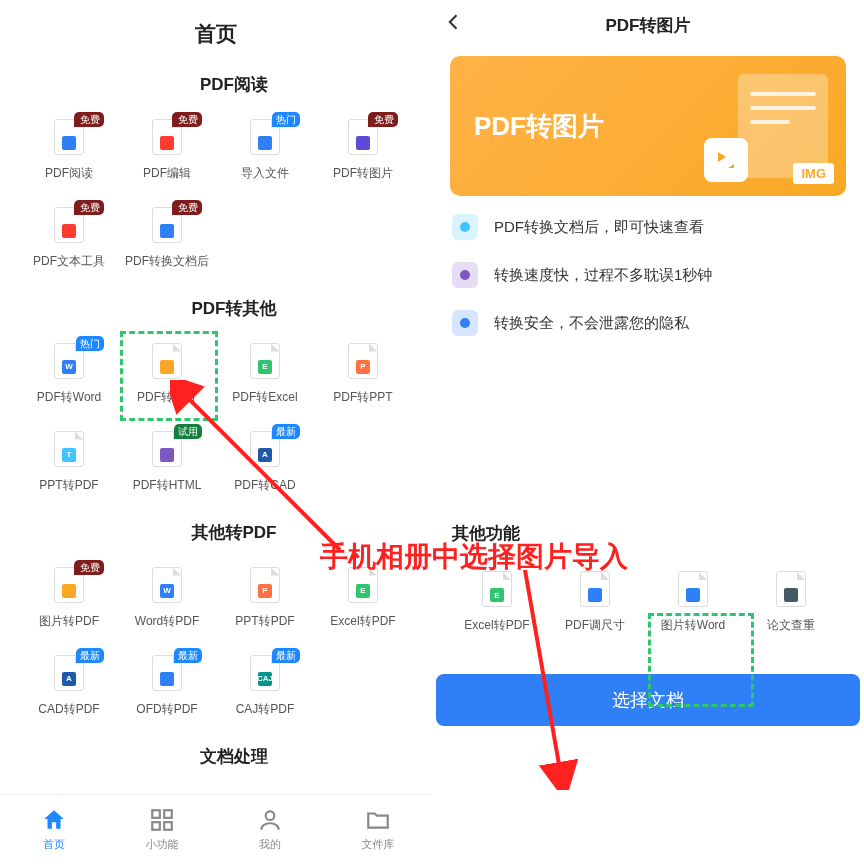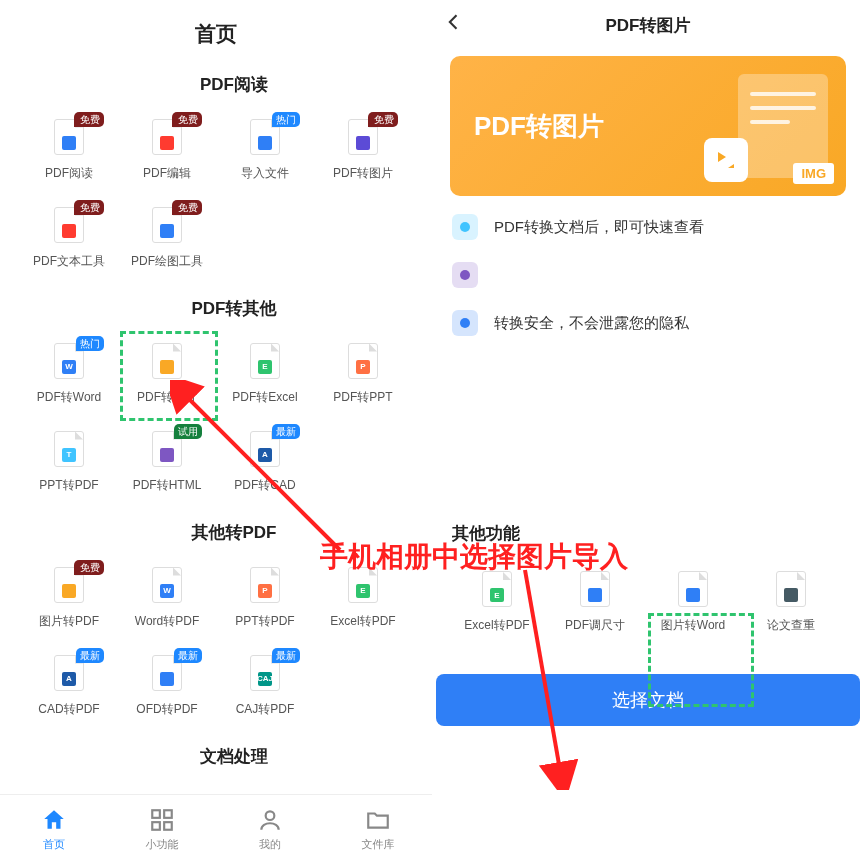--- a/index.html
+++ b/index.html
@@ -89,21 +89,21 @@
           <div class="fileicon">
             <div class="sq" style="background: rgb(255, 59, 48);"></div>
           </div>
           <div class="tool-label">PDF文本工具</div>
           <div class="badge badge-free">免费</div>
         </div>
         <div class="tool-item">
           <div class="fileicon">
             <div class="sq" style="background: rgb(47, 127, 246);"></div>
           </div>
-          <div class="tool-label">PDF绘图工具</div>
+          <div class="tool-label">PDF转换文档后</div>
           <div class="badge badge-free">免费</div>
         </div>
       </div>
 
   <div class="section-title">PDF转其他</div>
   <div class="grid" id="grid-convert">
         <div class="tool-item">
           <div class="fileicon">
             <div class="sq" style="background: rgb(47, 127, 246);">W</div>
           </div>
@@ -265,20 +265,21 @@
         <div class="feature-item">
           <div class="feature-icon" style="background: rgba(64, 196, 255, 0.2);">
             <div style="width:10px;height:10px;border-radius:50%;background:#40c4ff"></div>
           </div>
           <div class="feature-text">PDF转换文档后，即可快速查看</div>
         </div>
         <div class="feature-item">
           <div class="feature-icon" style="background: rgba(126, 87, 194, 0.2);">
             <div style="width:10px;height:10px;border-radius:50%;background:#7e57c2"></div>
           </div>
+          <div class="feature-text">转换速度快，过程不多耽误1秒钟</div>
         </div>
         <div class="feature-item">
           <div class="feature-icon" style="background: rgba(47, 127, 246, 0.2);">
             <div style="width:10px;height:10px;border-radius:50%;background:#2f7ff6"></div>
           </div>
           <div class="feature-text">转换安全，不会泄露您的隐私</div>
         </div>
       </div>
 
   <div class="rp-section-title" style="margin-top:180px">其他功能</div>

